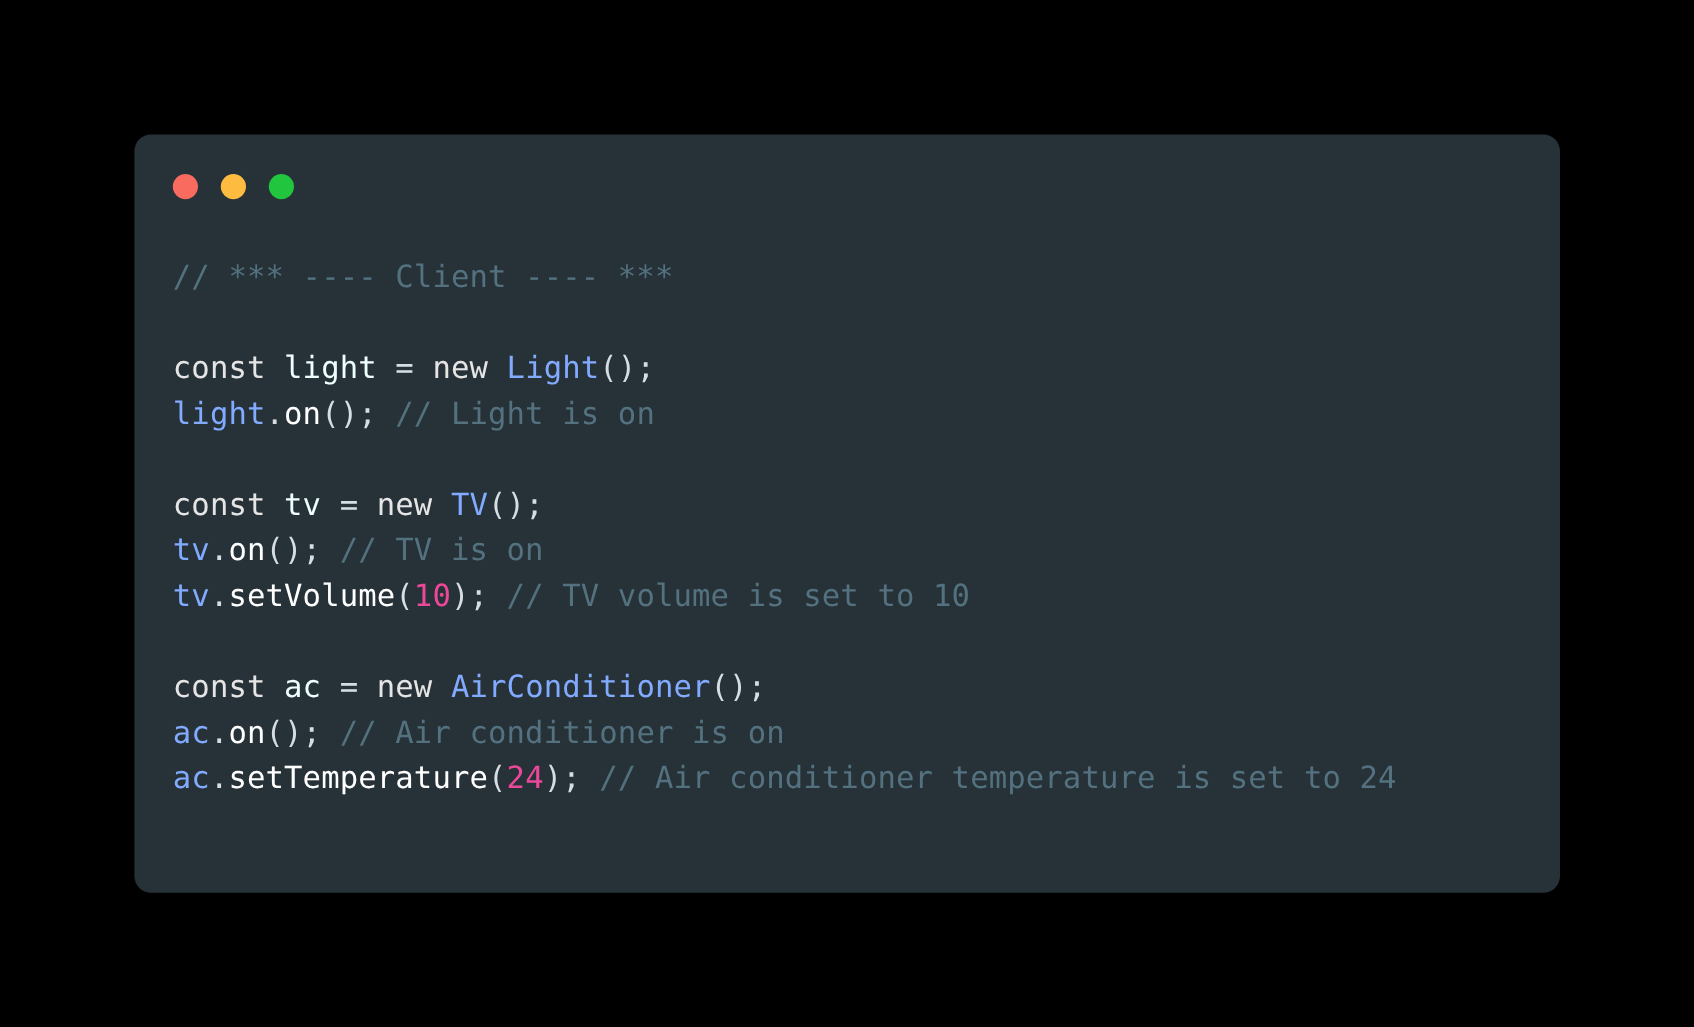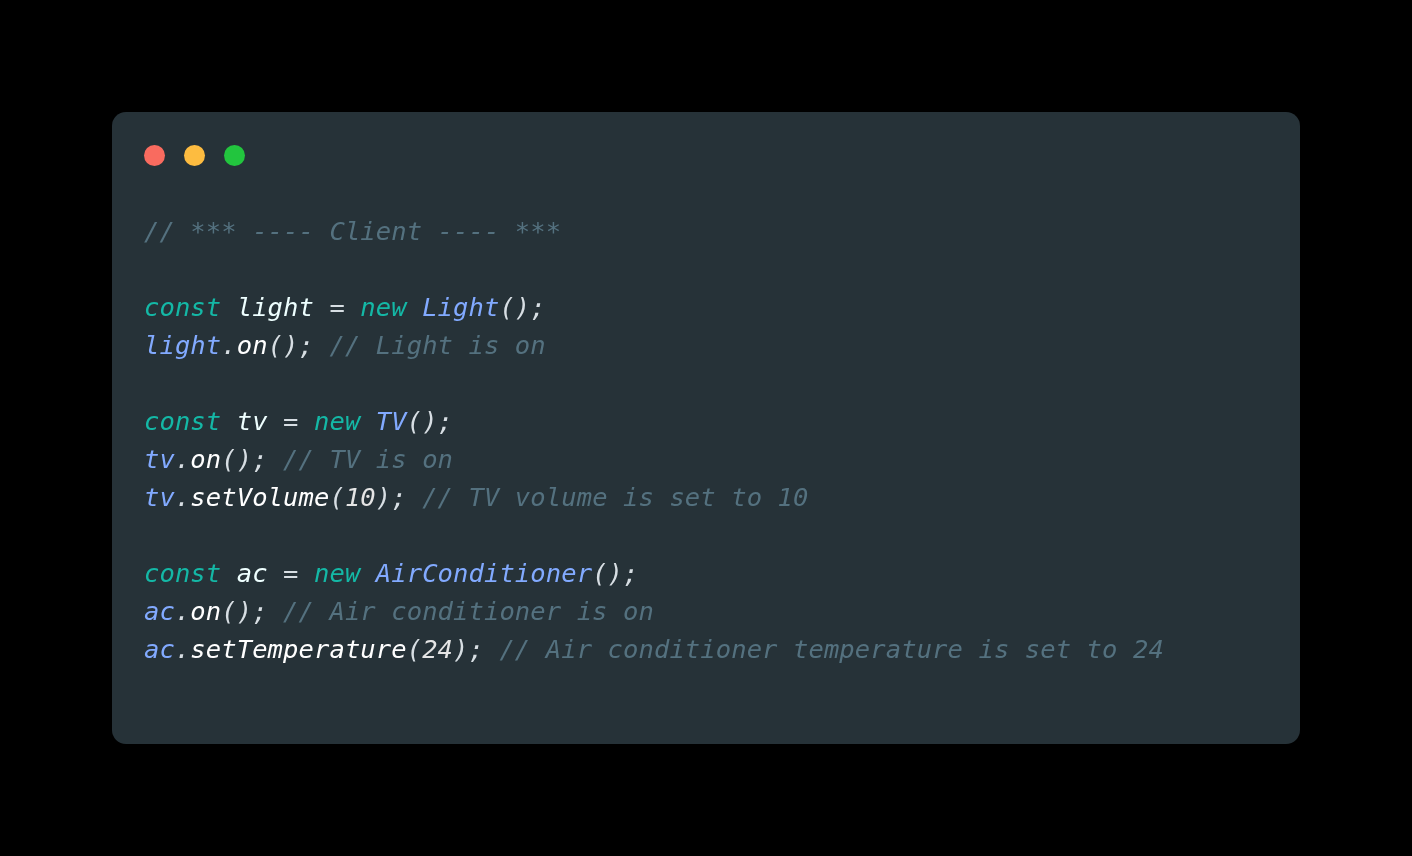--- a/index.html
+++ b/index.html
@@ -12,21 +12,20 @@
     height: 856px;
     overflow: hidden;
     font-family: "DejaVu Sans Mono", "Liberation Mono", monospace;
   }
 
   #stage {
     position: relative;
     width: 1412px;
     height: 736px;
     background: #000000;
-    font-style: italic;
   }
 
   
   #code-card {
     position: absolute;
     left: 112px;
     top: 112px;
     width: 1188px;
     height: 632px;
     background: #263238;
@@ -69,25 +68,25 @@
   .code-line {
     white-space: pre;
     min-height: 38px;
   }
   .code-line.blank {
     height: 38px;
   }
 
   
   .tok-comment { color: #54717f; }
-  .tok-keyword { color: #14b8a6; }
+  .tok-keyword { color: #e5e5e5; }
   .tok-class   { color: #82aaff; }
   .tok-var     { color: #82aaff; }
   .tok-method  { color: #ffffff; }
-  .tok-number  { color: #e5e5e5; }
+  .tok-number  { color: #ec4899; }
   .tok-punct   { color: #d7dee3; }
   .tok-plain   { color: #eeffff; }
   .tok-op      { color: #d7dee3; }
 </style>
 </head>
 <body>
 
 <div id="stage">
 
   <div id="code-card">

